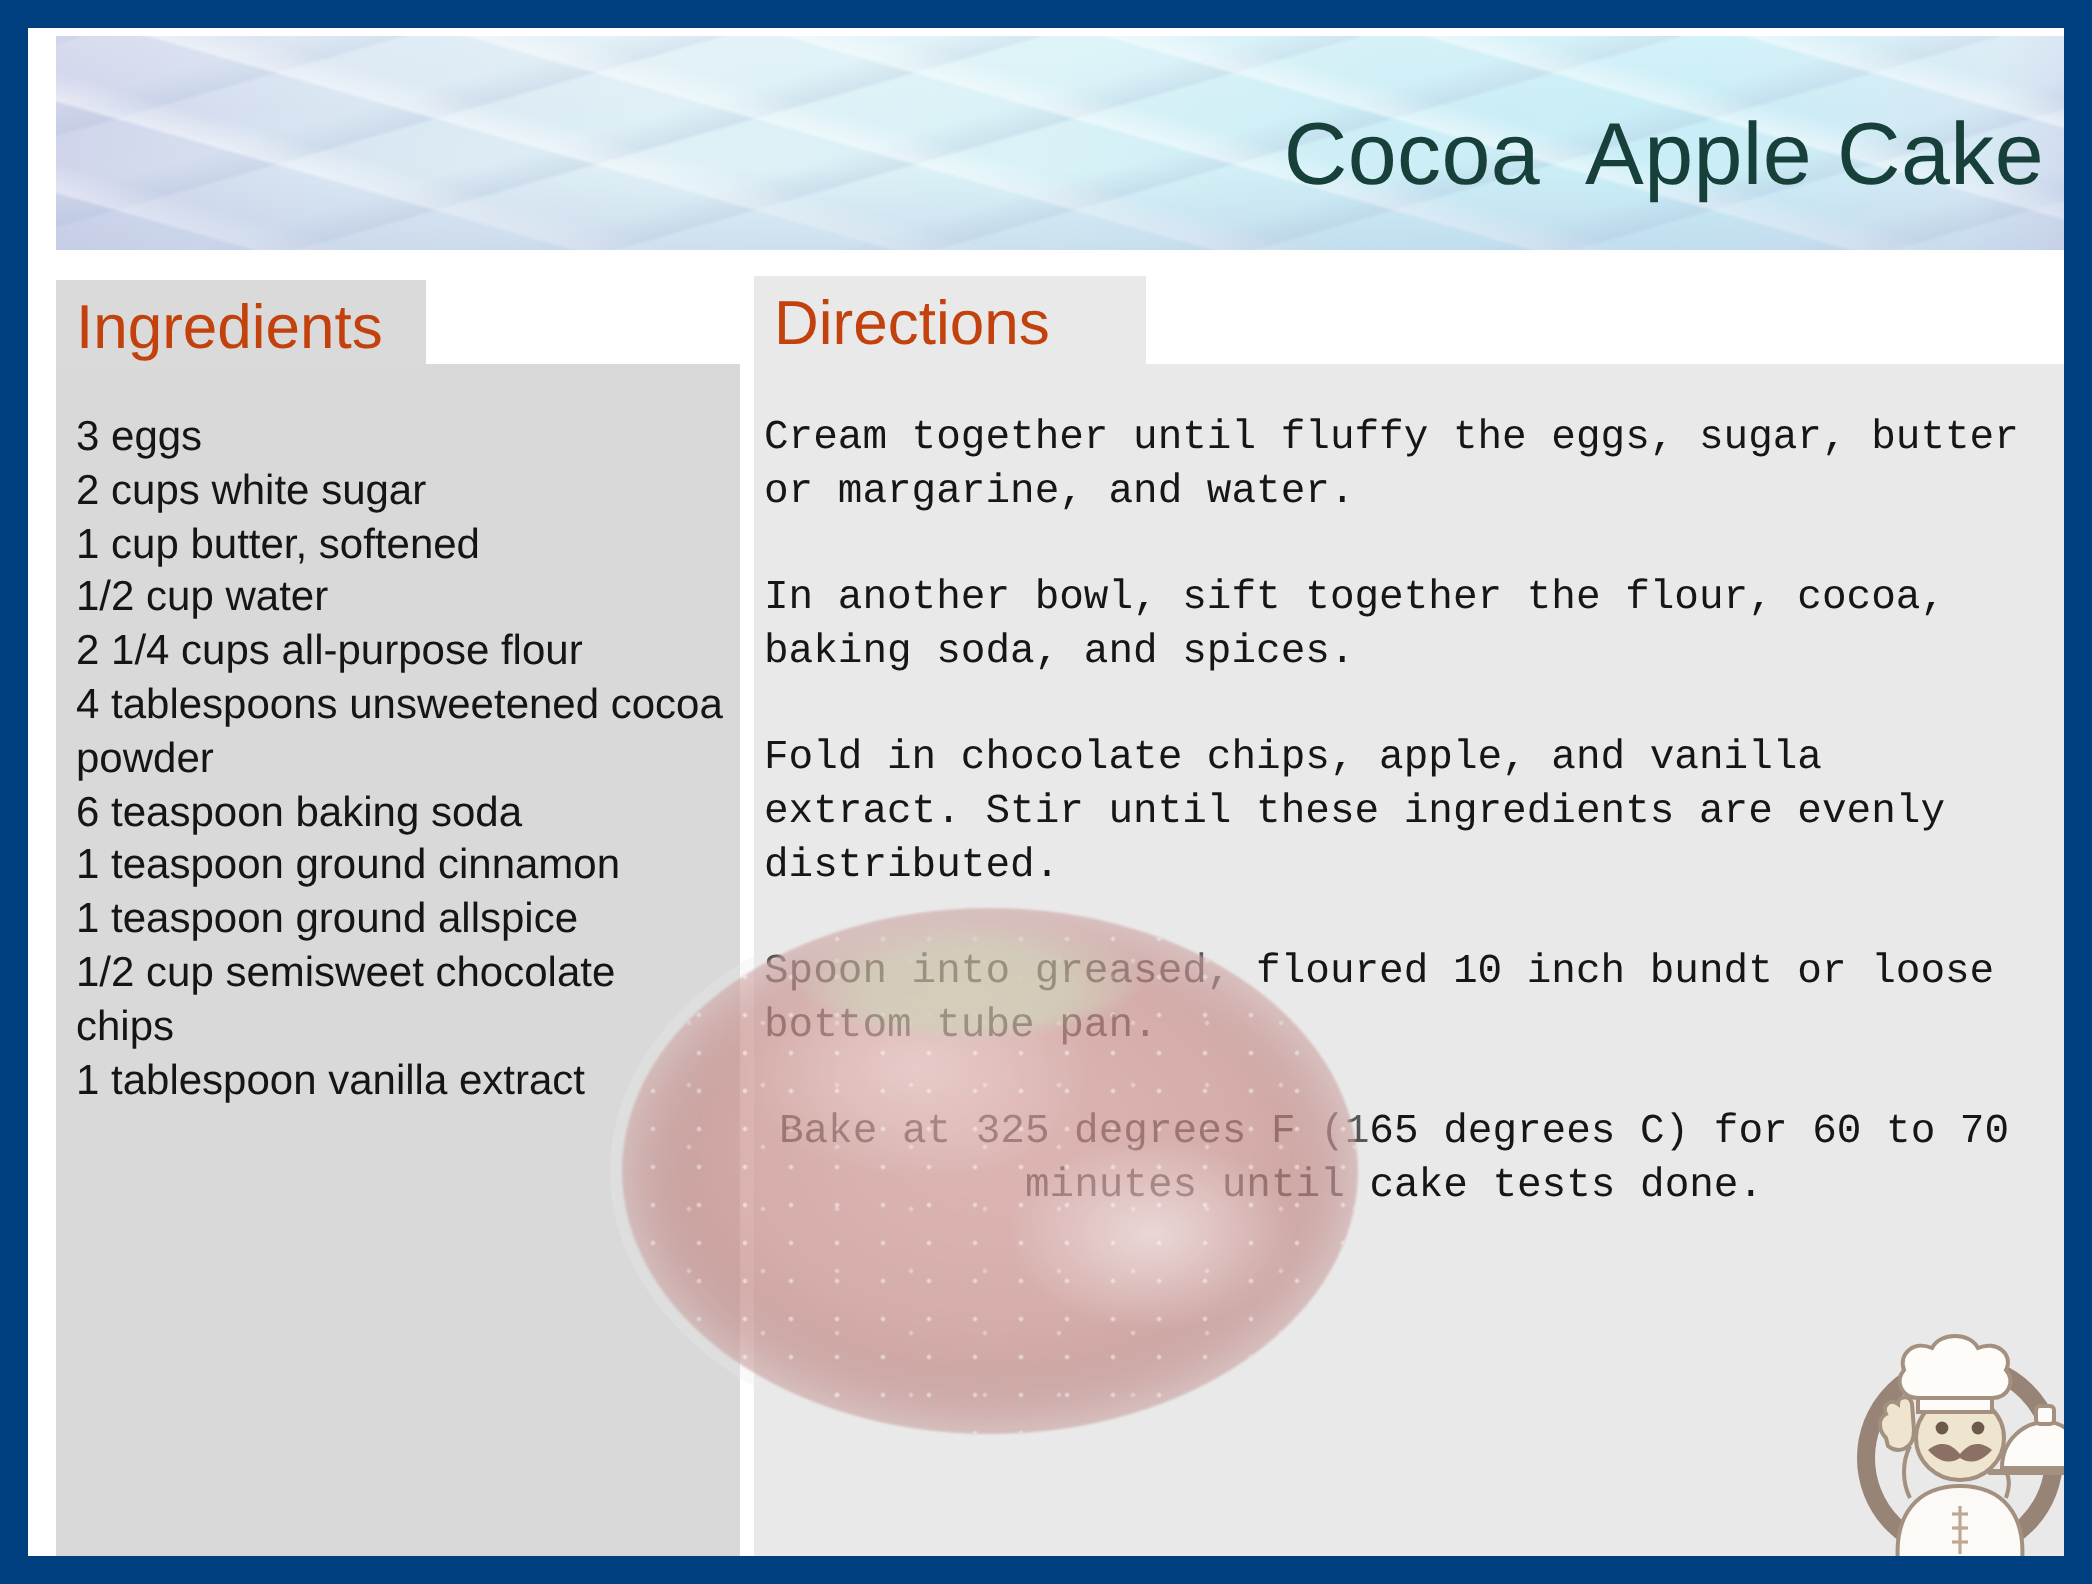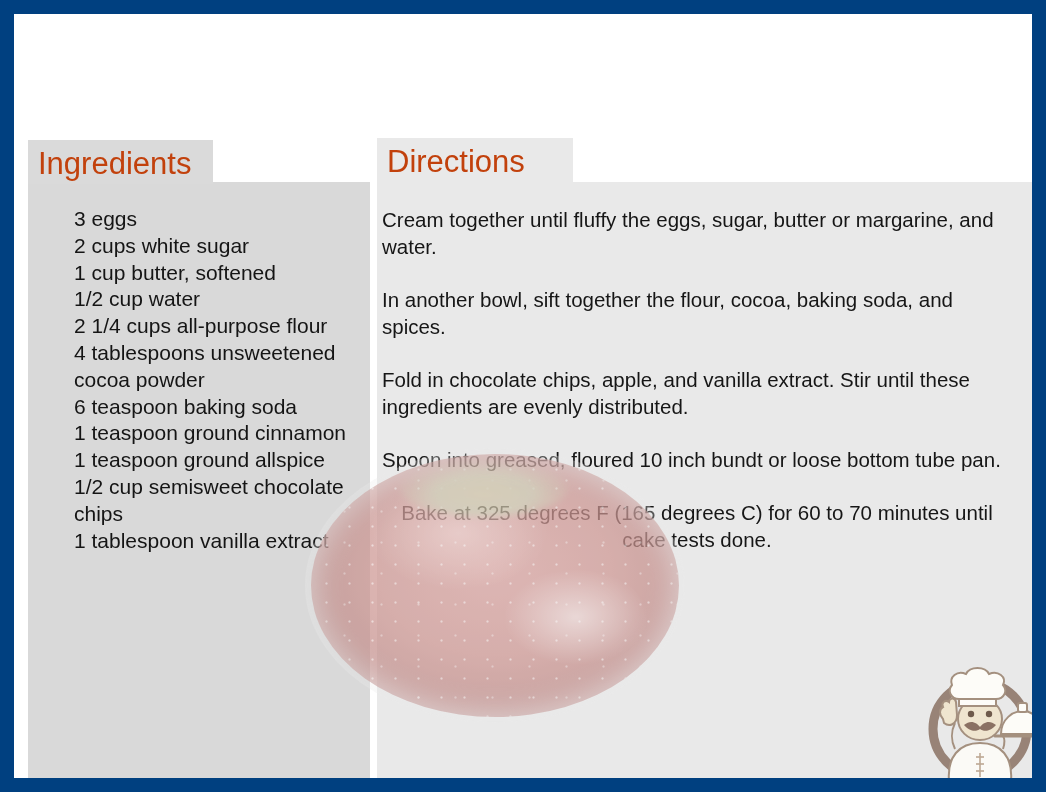--- a/index.html
+++ b/index.html
@@ -113,21 +113,20 @@
     position: absolute;
     left: 10px;
     top: 24px;
     right: 8px;
     font-size: 21px;
     line-height: 26.8px;
     color: #151515;
   }
   #ingredients-list .ing-item {
     white-space: normal;
-    margin-left: 36px;
   }
 
   
   #directions-tab {
     left: 363px;
     top: 124px;
     width: 196px;
     height: 45px;
     background: #e9e9e9;
   }
@@ -142,20 +141,21 @@
     position: absolute;
     left: 5px;
     top: 24px;
     right: 24px;
     font-size: 20.5px;
     line-height: 27px;
     color: #161616;
   }
   #directions-list .dir-step {
     margin-bottom: 26px;
+    font-family: Liberation Mono, monospace;
   }
   #directions-list .dir-step:last-child { margin-bottom: 14px; text-align: center; }
 
   
   #apple-image {
     position: absolute;
     left: 297px;
     top: 440px;
     width: 368px;
     height: 263px;
@@ -211,20 +211,25 @@
     height: 132px;
     z-index: 6;
   }
   #chef-logo svg { display: block; width: 100%; height: 100%; }
 </style>
 </head>
 <body>
 
 <div id="slide">
 
+  <div id="header-band">
+    <div id="header-weave"></div>
+    <div id="header-sheen"></div>
+    <div id="slide-title">Cocoa  Apple Cake</div>
+  </div>
 
   <div id="ingredients-tab" class="panel-tab">Ingredients</div>
   <div id="ingredients-panel" class="panel-body">
     <div id="ingredients-list">
       <div class="ing-item">3 eggs</div>
       <div class="ing-item">2 cups white sugar</div>
       <div class="ing-item">1 cup butter, softened</div>
       <div class="ing-item">1/2 cup water</div>
       <div class="ing-item">2 1/4 cups all-purpose flour</div>
       <div class="ing-item">4 tablespoons unsweetened cocoa powder</div>

